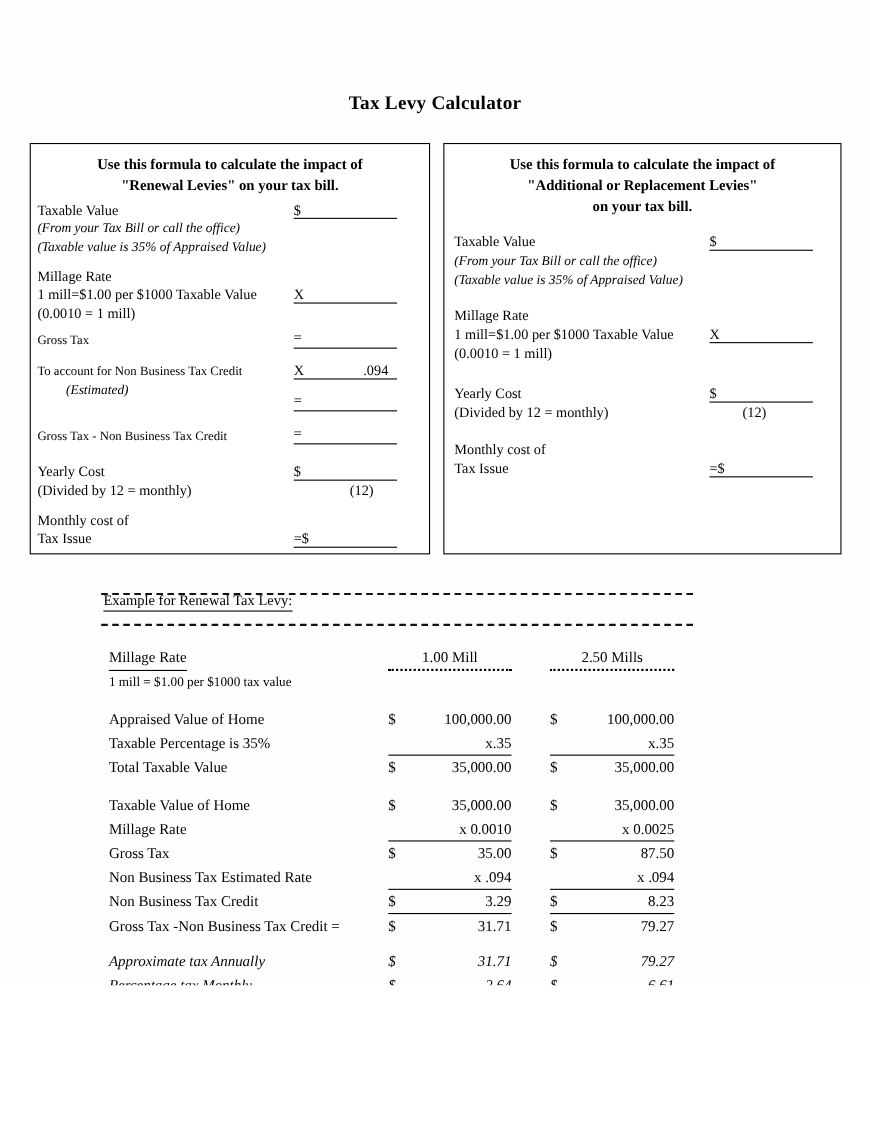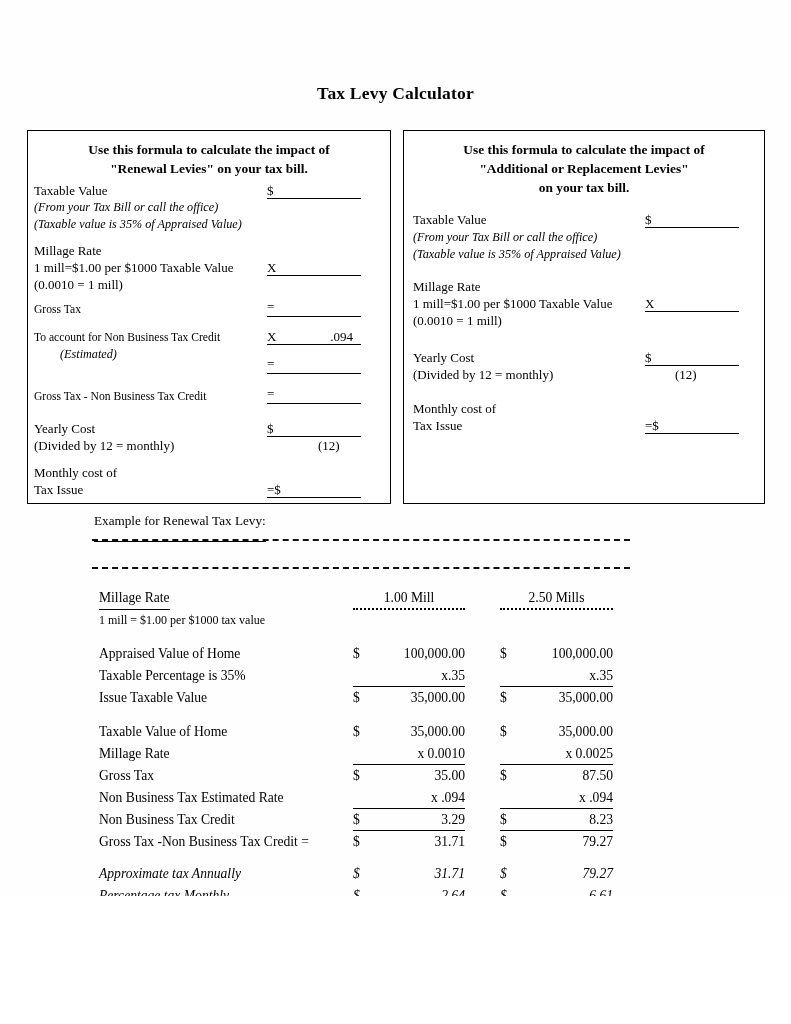--- a/index.html
+++ b/index.html
@@ -86,24 +86,24 @@
   .paren12 {
     position: absolute;
     font-size: 13px;
     line-height: 16px;
   }
 
   
   .ex-label {
     position: absolute;
     left: 94px;
-    top: 513px;
+    top: 538px;
     font-size: 13.2px;
     border-bottom: 1.2px solid #000;
-    padding-bottom: 12px;
+    padding-bottom: 1px;
   }
   .dash-line {
     position: absolute;
     left: 92px;
     width: 538px;
     height: 0;
     border-top: 2px dashed #111;
   }
   #dash-top    { top: 539px; }
   #dash-bottom { top: 567px; }
@@ -310,21 +310,21 @@
         <span class="cur"></span>
         <span class="num">x.35</span>
       </div>
       <div class="cell c2 ruled">
         <span class="cur"></span>
         <span class="num">x.35</span>
       </div>
     </div>
 
     <div class="trow" style="top:100px;">
-      <div class="tlabel">Issue Taxable Value</div>
+      <div class="tlabel">Total Taxable Value</div>
       <div class="cell c1">
         <span class="cur">$</span>
         <span class="num">35,000.00</span>
       </div>
       <div class="cell c2">
         <span class="cur">$</span>
         <span class="num">35,000.00</span>
       </div>
     </div>
 

